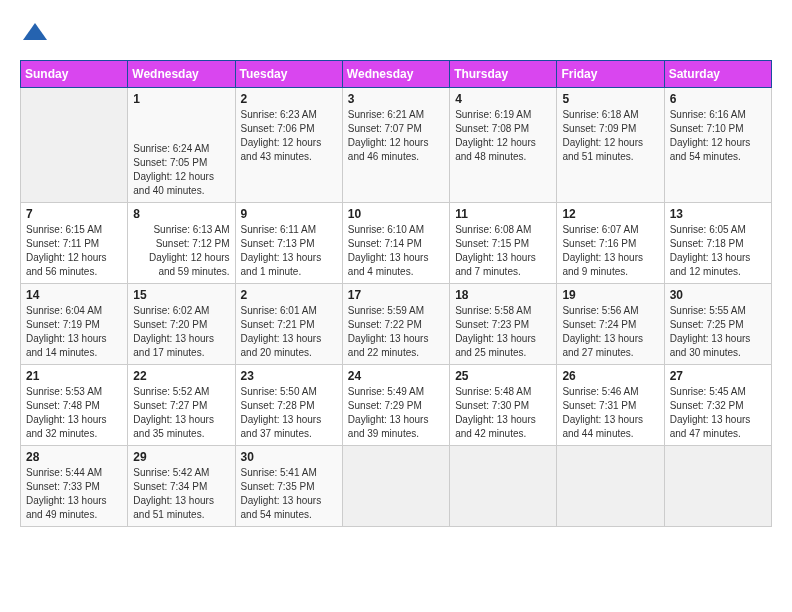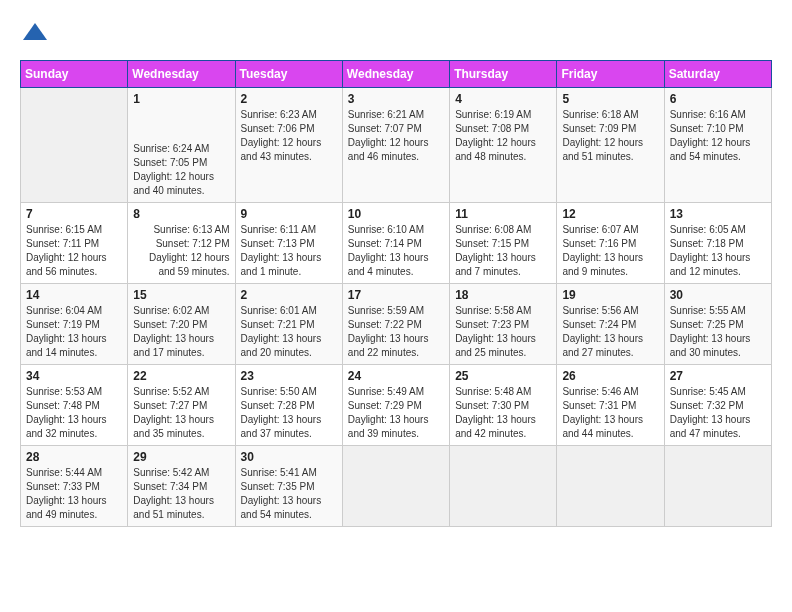--- a/index.html
+++ b/index.html
@@ -258,21 +258,21 @@
         <td>
           <span class="day-num">30</span>
           <div class="day-info" style="white-space: pre-line;">Sunrise: 5:55 AM
 Sunset: 7:25 PM
 Daylight: 13 hours
 and 30 minutes.</div>
         </td>
       </tr>
       <tr>
         <td>
-          <span class="day-num">34</span>
+          <span class="day-num">21</span>
           <div class="day-info" style="white-space: pre-line;">Sunrise: 5:53 AM
 Sunset: 7:48 PM
 Daylight: 13 hours
 and 32 minutes.</div>
         </td>
         <td>
           <span class="day-num">22</span>
           <div class="day-info" style="white-space: pre-line;">Sunrise: 5:52 AM
 Sunset: 7:27 PM
 Daylight: 13 hours

